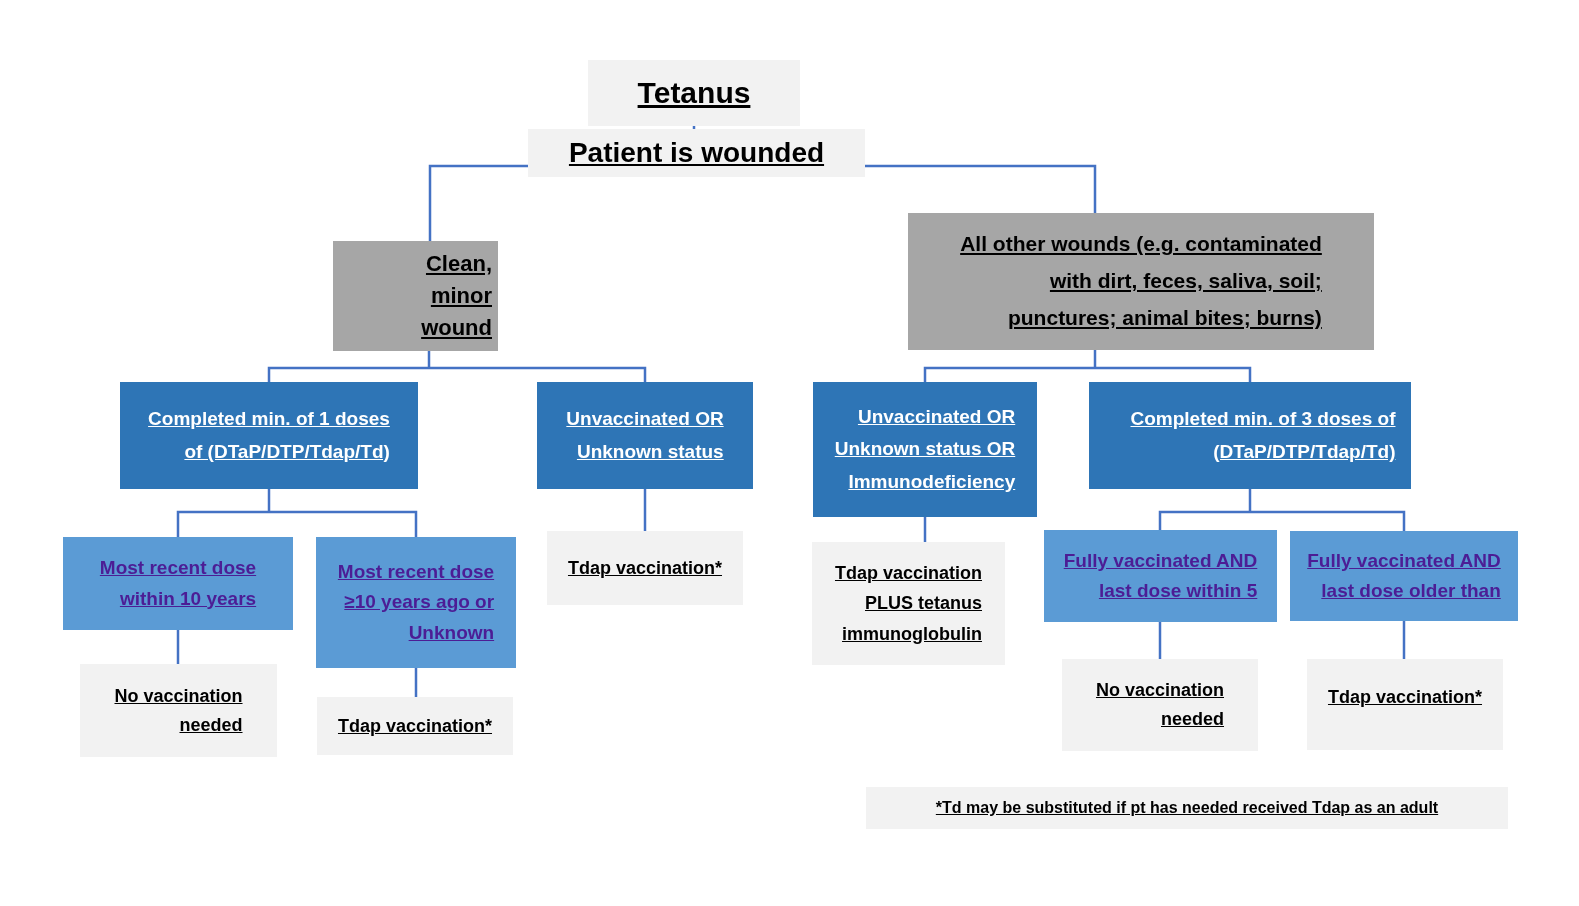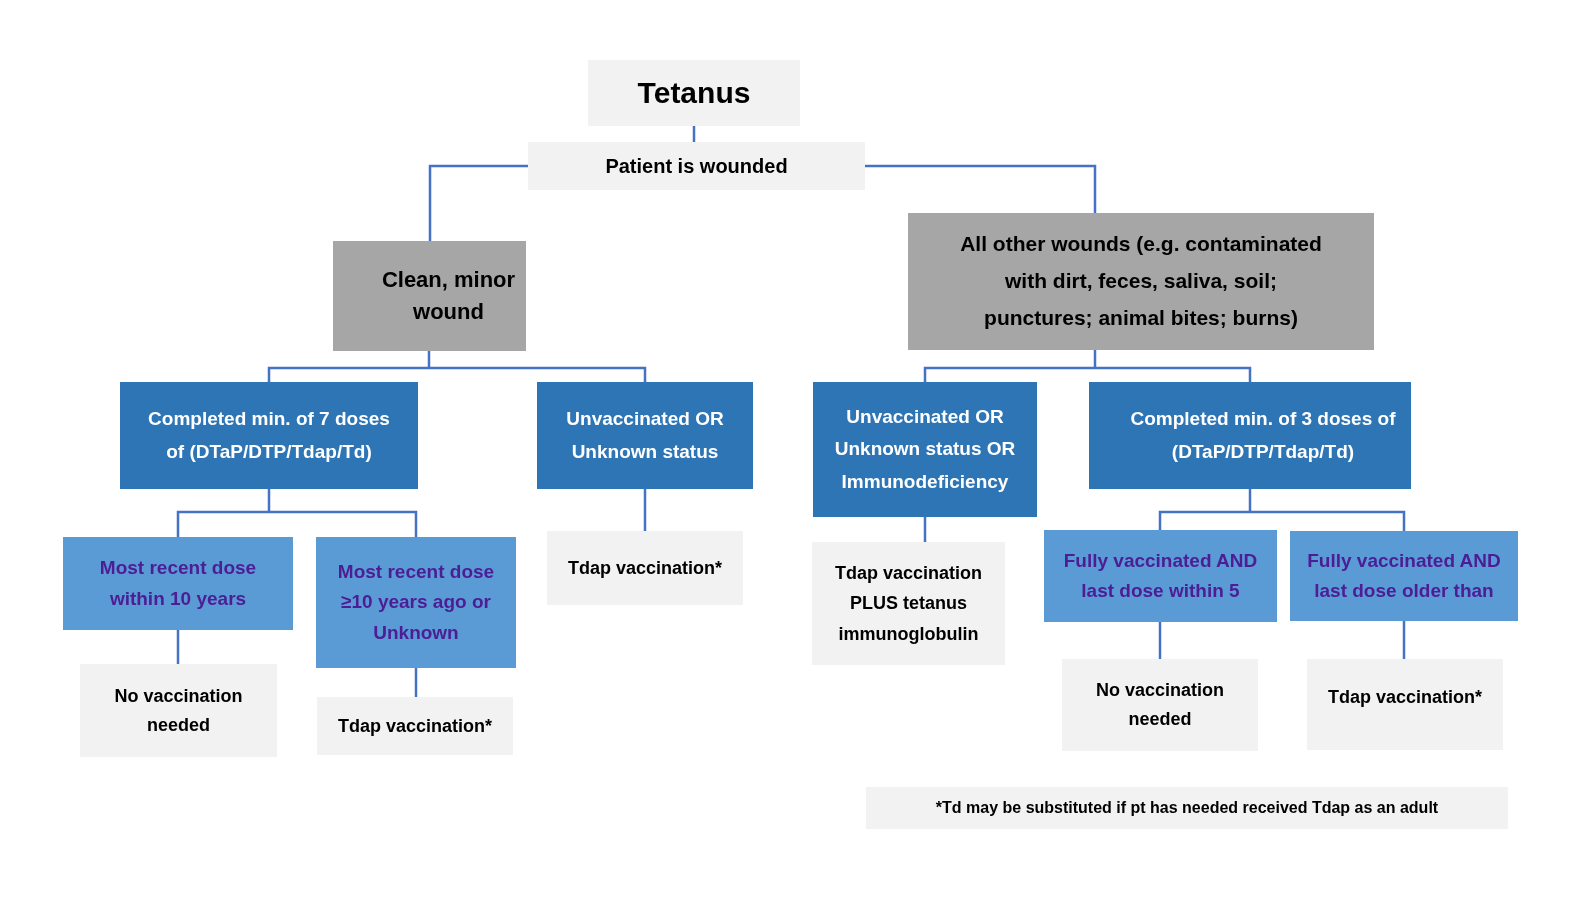--- a/index.html
+++ b/index.html
@@ -19,35 +19,36 @@
     position: absolute;
     left: 0; top: 0;
     width: 1579px; height: 906px;
     pointer-events: none;
   }
   .box {
     position: absolute;
     display: flex;
     align-items: center;
     justify-content: center;
-    text-align: center;
+    text-align: right;
     font-weight: bold;
     white-space: pre-line;
     line-height: 1.45;
     box-sizing: border-box;
     padding: 4px 6px;
+    text-decoration: underline;
   }
   .light { background: #f2f2f2; color: #000000; }
   .gray  { background: #a6a6a6; color: #000000; }
   .dark  { background: #2e75b6; color: #ffffff; }
   .mid   { background: #5b9bd5; color: #4c1d95; }
 
   #n-tetanus        { left: 588px; top: 60px;  width: 212px; height: 66px;  font-size: 30px; }
-  #n-patient        { left: 528px; top: 142px; width: 337px; height: 48px;  font-size: 20px; }
-  #n-clean-minor    { left: 333px; top: 241px; width: 193px; height: 110px; font-size: 22px; padding-left: 44px; }
+  #n-patient        { left: 528px; top: 129px; width: 337px; height: 48px;  font-size: 28px; }
+  #n-clean-minor    { left: 333px; top: 241px; width: 165px; height: 110px; font-size: 22px; padding-left: 44px; }
   #n-all-other      { left: 862px; top: 213px; width: 466px; height: 137px; font-size: 21px; line-height: 1.75; margin-left: 46px; }
   #n-completed-left { left: 120px; top: 382px; width: 298px; height: 107px; font-size: 19px; line-height: 1.7; }
   #n-unvacc-left    { left: 537px; top: 382px; width: 216px; height: 107px; font-size: 19px; line-height: 1.7; }
   #n-unvacc-right   { left: 813px; top: 382px; width: 224px; height: 135px; font-size: 19px; line-height: 1.7; }
   #n-completed-right{ left: 1089px;top: 382px; width: 322px; height: 107px; font-size: 19px; line-height: 1.7; padding-left: 32px; }
   #n-recent-within10{ left: 63px;  top: 537px; width: 230px; height: 93px;  font-size: 19px; line-height: 1.6; }
   #n-recent-ge10    { left: 316px; top: 537px; width: 200px; height: 131px; font-size: 19px; line-height: 1.6; }
   #n-tdap-center    { left: 547px; top: 531px; width: 196px; height: 74px;  font-size: 18px; }
   #n-tdap-plus      { left: 812px; top: 542px; width: 193px; height: 123px; font-size: 18px; line-height: 1.7; }
   #n-fully-within5  { left: 1044px;top: 530px; width: 233px; height: 92px;  font-size: 19px; line-height: 1.6; }
@@ -87,21 +88,21 @@
 
   <div id="n-tetanus" class="box light">Tetanus</div>
   <div id="n-patient" class="box light">Patient is wounded</div>
 
   <div id="n-clean-minor" class="box gray">Clean, minor
 wound</div>
   <div id="n-all-other" class="box gray">All other wounds (e.g. contaminated
 with dirt, feces, saliva, soil;
 punctures; animal bites; burns)</div>
 
-  <div id="n-completed-left" class="box dark">Completed min. of 7 doses
+  <div id="n-completed-left" class="box dark">Completed min. of 1 doses
 of (DTaP/DTP/Tdap/Td)</div>
   <div id="n-unvacc-left" class="box dark">Unvaccinated OR
 Unknown status</div>
   <div id="n-unvacc-right" class="box dark">Unvaccinated OR
 Unknown status OR
 Immunodeficiency</div>
   <div id="n-completed-right" class="box dark">Completed min. of 3 doses of
 (DTaP/DTP/Tdap/Td)</div>
 
   <div id="n-recent-within10" class="box mid">Most recent dose

